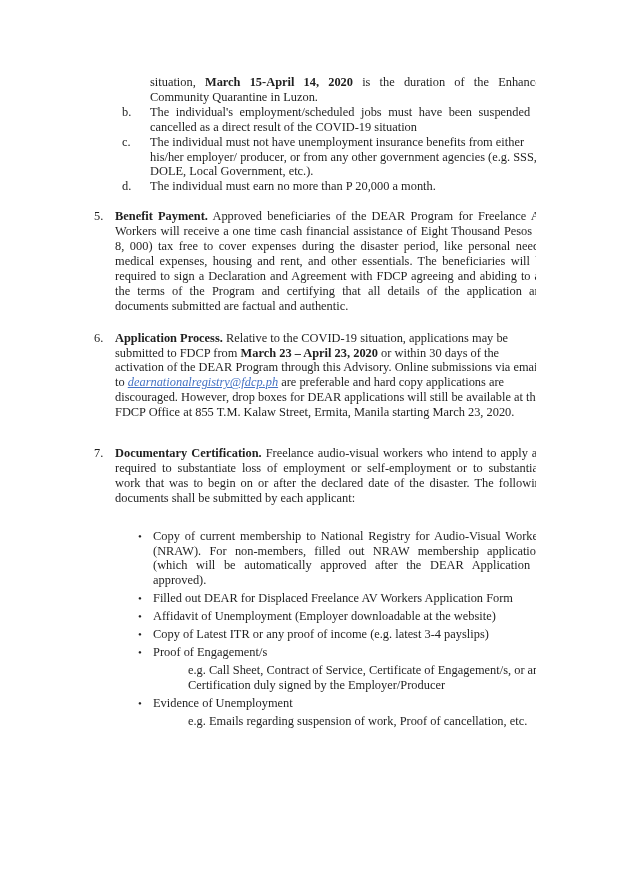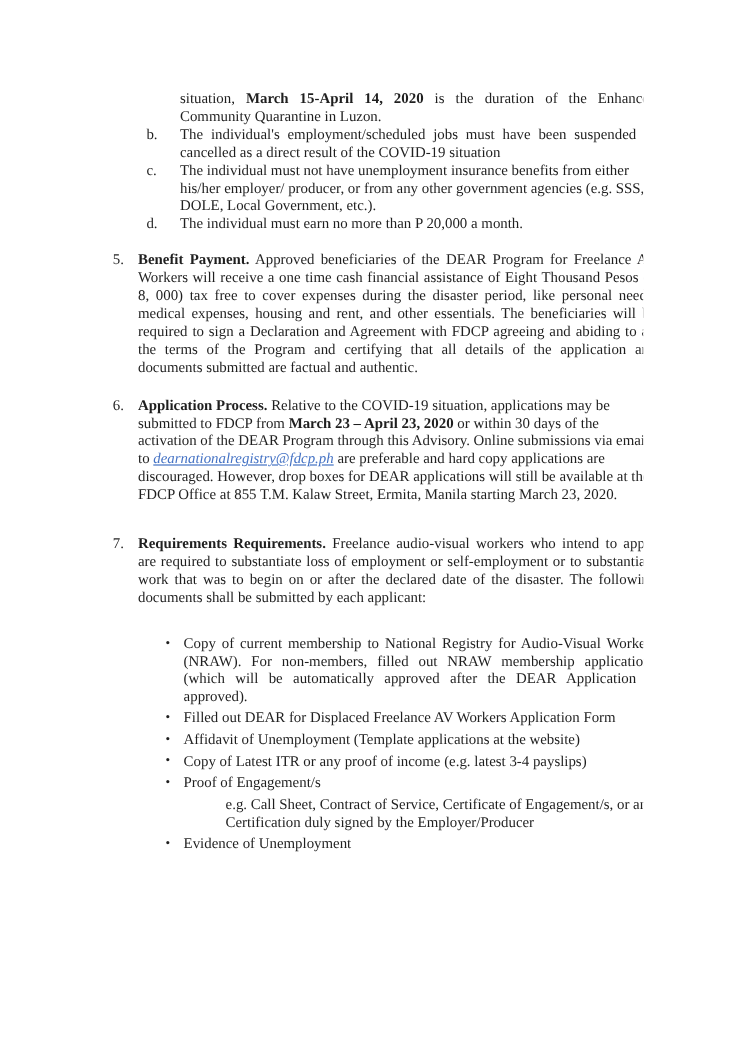--- a/index.html
+++ b/index.html
@@ -111,53 +111,54 @@
       <div class="txt justify"><span class="b">Benefit Payment.</span><span> Approved beneficiaries of the DEAR Program for Freelance AV Workers will receive a one time cash financial assistance of Eight Thousand Pesos (P 8, 000) tax free to cover expenses during the disaster period, like personal needs, medical expenses, housing and rent, and other essentials. The beneficiaries will be required to sign a Declaration and Agreement with FDCP agreeing and abiding to all the terms of the Program and certifying that all details of the application and documents submitted are factual and authentic.</span></div>
     </div>
 
     <div class="num-item mt-s6">
       <span class="marker">6.</span>
       <div class="txt"><span class="b">Application Process.</span><span> Relative to the COVID-19 situation, applications may be submitted to FDCP from </span><span class="b">March 23 – April 23, 2020</span><span> or within 30 days of the activation of the DEAR Program through this Advisory. Online submissions via email to </span><span class="link">dearnationalregistry@fdcp.ph</span><span> are preferable and hard copy applications are discouraged. However, drop boxes for DEAR applications will still be available at the FDCP Office at 855 T.M. Kalaw Street, Ermita, Manila starting March 23, 2020.</span></div>
     </div>
 
     <div class="num-item mt-s7">
       <span class="marker">7.</span>
-      <div class="txt justify"><span class="b">Requirements Requirements.</span><span> Freelance audio-visual workers who intend to apply are required to substantiate loss of employment or self-employment or to substantiate work that was to begin on or after the declared date of the disaster. The following documents shall be submitted by each applicant:</span></div>
+      <div class="txt justify"><span class="b">Documentary Certification.</span><span> Freelance audio-visual workers who intend to apply are required to substantiate loss of employment or self-employment or to substantiate work that was to begin on or after the declared date of the disaster. The following documents shall be submitted by each applicant:</span></div>
     </div>
 
     <div class="bullets">
 
       <div class="bullet">
         <span class="dot">•</span>
         <span class="txt justify">Copy of current membership to National Registry for Audio-Visual Workers (NRAW). For non-members, filled out NRAW membership applications (which will be automatically approved after the DEAR Application is approved).</span>
       </div>
 
       <div class="bullet">
         <span class="dot">•</span>
         <span class="txt">Filled out DEAR for Displaced Freelance AV Workers Application Form</span>
       </div>
 
       <div class="bullet">
         <span class="dot">•</span>
-        <span class="txt">Affidavit of Unemployment (Template applications at the website)</span>
+        <span class="txt">Affidavit of Unemployment (Employer downloadable at the website)</span>
       </div>
 
       <div class="bullet">
         <span class="dot">•</span>
         <span class="txt">Copy of Latest ITR or any proof of income (e.g. latest 3-4 payslips)</span>
       </div>
 
       <div class="bullet">
         <span class="dot">•</span>
         <span class="txt">Proof of Engagement/s</span>
       </div>
       <p class="eg">e.g. Call Sheet, Contract of Service, Certificate of Engagement/s, or any Certification duly signed by the Employer/Producer</p>
 
       <div class="bullet">
         <span class="dot">•</span>
         <span class="txt">Evidence of Unemployment</span>
       </div>
+      <p class="eg">e.g. Emails regarding suspension of work, Proof of cancellation, etc.</p>
 
     </div>
 
 
   </div>
 </div>
 
 </body></html>

